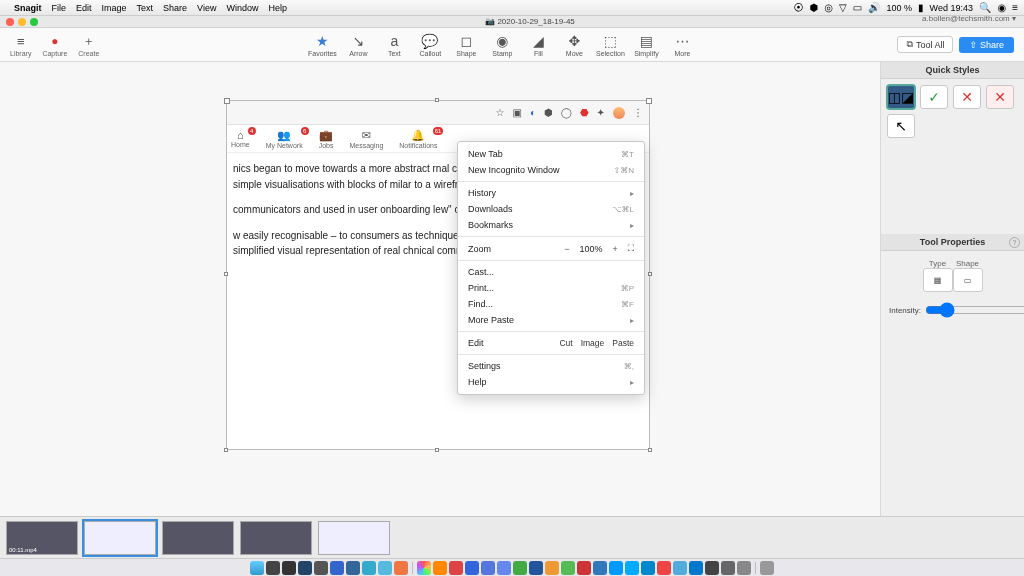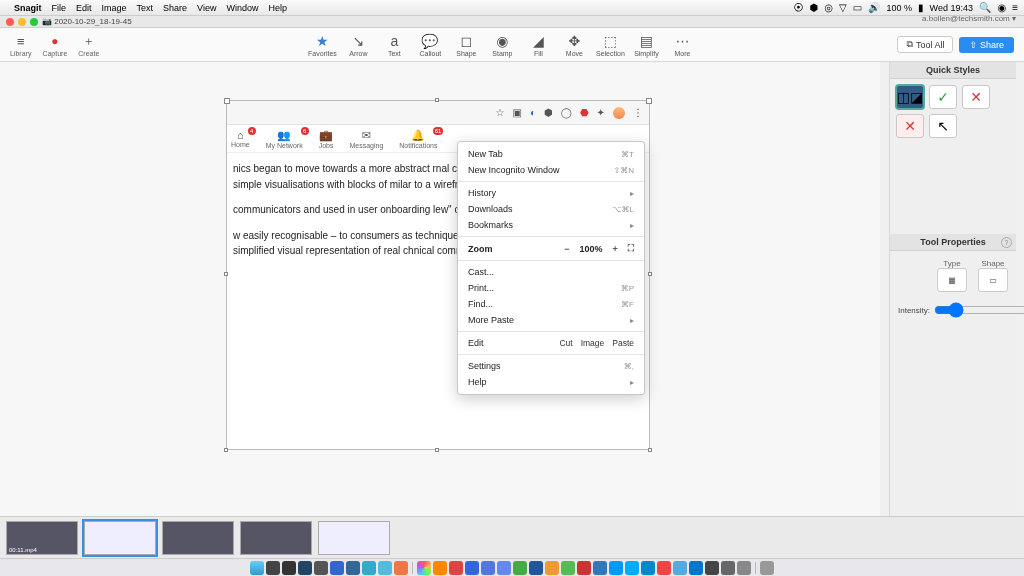--- a/index.html
+++ b/index.html
@@ -10,21 +10,21 @@
 .menubar .apple { font-size: 10px; margin-right: 8px; }
 .menubar .item { margin-right: 10px; cursor: default; }
 .menubar .item.bold { font-weight: 600; }
 .menubar .right { margin-left: auto; display: flex; align-items: center; gap: 6px; font-size: 9px; }
 .menubar .ri { font-size: 10px; }
 
 
 .titlebar { height: 12px; background: #e8e8e8; display: flex; align-items: center; padding: 0 6px; border-bottom: 1px solid #d0d0d0; }
 .tl { width: 8px; height: 8px; border-radius: 50%; margin-right: 4px; }
 .tl.r { background:#ff5f57; } .tl.y{background:#febc2e;} .tl.g{background:#28c840;}
-.titlebar .title { flex:1; font-size:8px; color:#444; }
+.titlebar .title { flex:1; text-align:center; font-size:8px; color:#444; }
 
 
 .toolbar { height: 34px; background: #fafafa; border-bottom: 1px solid #d8d8d8; display: flex; align-items:center; padding: 0 10px; }
 .toolbar .left { display:flex; gap:3px; align-items:center; }
 .toolbar .tb { width:18px; height:18px; display:flex; align-items:center; justify-content:center; font-size:12px; color:#555; }
 .toolbar .tb.menu { font-size:13px; }
 .toolbar .tb.rec { color:#d33; }
 .toolbar .lbl { font-size:7px; color:#666; text-align:center; }
 .toolbar .grp { display:flex; flex-direction:column; align-items:center; margin-right:8px; }
 .toolbar .center { flex:1; display:flex; justify-content:center; gap:4px; }
@@ -59,35 +59,35 @@
 .linav .badge{ position:absolute; top:-2px; right:-6px; background:#d33; color:#fff; font-size:6px; border-radius:6px; padding:0 2px; min-width:8px; line-height:8px; text-align:center; }
 .content { padding:8px 6px; font-size:10px; color:#222; line-height:1.55; font-family: Georgia, serif; }
 .content p { margin-bottom:10px; }
 
 
 .ctxmenu { position:absolute; left:230px; top:40px; width:188px; background:#fff; border:1px solid #c8c8c8; border-radius:3px; box-shadow:0 4px 16px rgba(0,0,0,.2); font-size:9px; color:#222; padding:4px 0; z-index:5; }
 .ctxmenu .mi { padding:3px 10px; display:flex; justify-content:space-between; align-items:center; }
 .ctxmenu .sc { color:#999; font-size:8px; }
 .ctxmenu hr { border:none; border-top:1px solid #e4e4e4; margin:3px 0; }
 .ctxmenu .arrow{ color:#888; font-size:8px; }
-.ctxmenu .zoomrow { display:flex; align-items:center; justify-content:space-between; padding:3px 10px;font-weight:bold; }
+.ctxmenu .zoomrow { display:flex; align-items:center; justify-content:space-between; padding:3px 10px; }
 .ctxmenu .zr { display:flex; align-items:center; gap:10px; }
 .ctxmenu .zb { color:#555; cursor:pointer; }
 .ctxmenu .editrow{ padding:3px 10px; display:flex; align-items:center; }
 .ctxmenu .editrow .er{ margin-left:auto; display:flex; gap:8px; font-size:8.5px; color:#333; }
 
 
-.sidebar { position:absolute; right:8px; top:62px; width:127px; bottom:60px; background:#efefef; border-left:1px solid #d8d8d8; }
+.sidebar { position:absolute; right:0; top:62px; width:144px; bottom:60px; background:#efefef; border-left:1px solid #d8d8d8; }
 .panelh { background:#e3e3e3; font-size:9px; color:#333; text-align:center; padding:3px 0; font-weight:600; border-bottom:1px solid #d0d0d0; }
 .qstyles { padding:6px; display:flex; flex-wrap:wrap; gap:5px; }
 .qs { width:28px; height:24px; background:#fff; border:1px solid #c8c8c8; border-radius:3px; display:flex; align-items:center; justify-content:center; font-size:14px; }
 .qs.active{ border-color:#5a9; box-shadow:0 0 0 1px #5a9; background:#345a86; }
 .qs.check{color:#2a9d3c;} .qs.xred{color:#d33;} .qs.xred2{color:#d33; background:#fee;}
 .toolprops { padding:6px 8px; font-size:8px; color:#444; }
-.tprow { display:flex; justify-content:flex-end; margin-top:2px;gap:11px; }
+.tprow { display:flex; justify-content:center; margin-top:2px; }
 .tpbox { width:30px; height:24px; background:#fff; border:1px solid #ccc; border-radius:3px; display:flex; align-items:center; justify-content:center; }
 .tplbl { text-align:center; font-size:8px; color:#666; }
 .intensity { display:flex; align-items:center; gap:4px; margin-top:10px; }
 .intensity input[type=range]{ flex:1; }
 .helpq { position:absolute; right:4px; top:3px; width:11px; height:11px; border-radius:50%; border:1px solid #aaa; font-size:7px; display:flex; align-items:center; justify-content:center; color:#888; }
 .panelwrap{position:relative;}
 
 
 .bottombar { position:absolute; left:0; right:144px; bottom:42px; height:18px; background:#f2f2f2; border-top:1px solid #d8d8d8; display:flex; align-items:center; padding:0 8px; font-size:8px; color:#444; }
 .bottombar .chip{ display:flex; align-items:center; gap:3px; padding:1px 6px; border:1px solid #ccc; border-radius:3px; background:#fff; margin-right:5px;}

